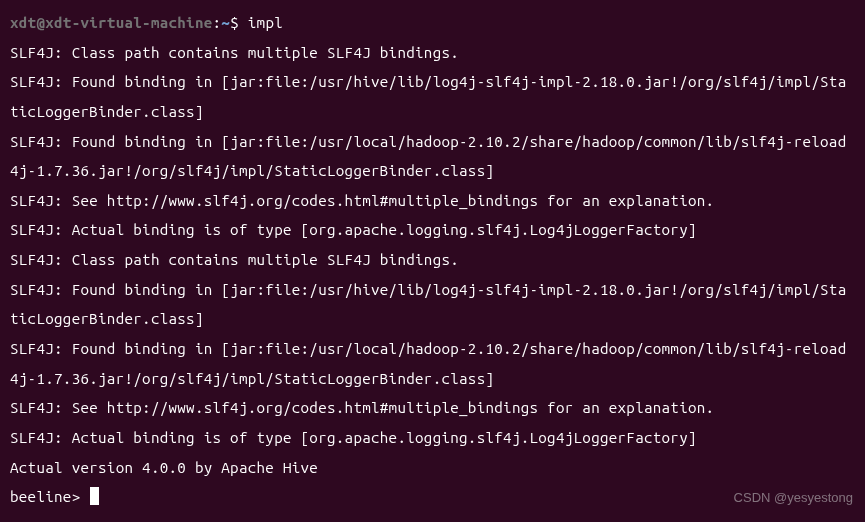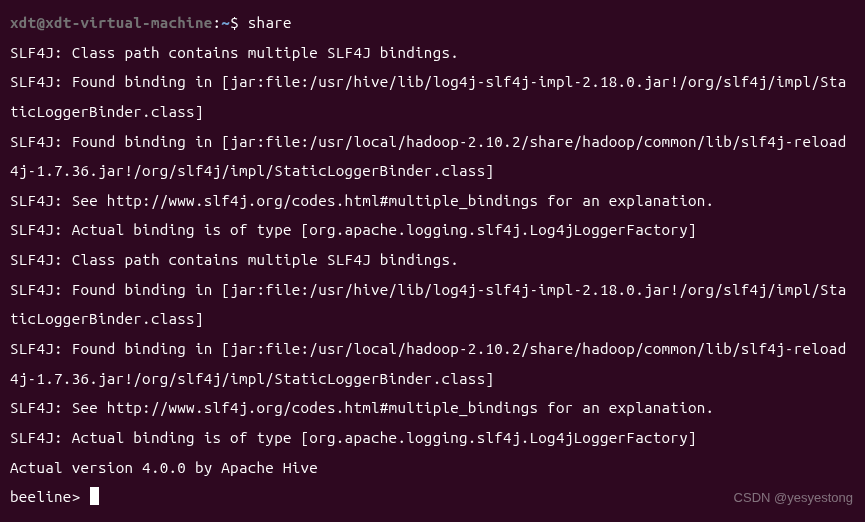--- a/index.html
+++ b/index.html
@@ -67,21 +67,21 @@
     }
     .terminal-content {
       width: 100%;
     }
   </style>
 </head>
 <body>
 
 <div class="terminal-content">
   <div>
-    <span class="prompt-user">xdt@xdt-virtual-machine</span><span class="prompt-colon">:</span><span class="prompt-path">~</span><span class="prompt-dollar">$</span> <span class="command">share</span>
+    <span class="prompt-user">xdt@xdt-virtual-machine</span><span class="prompt-colon">:</span><span class="prompt-path">~</span><span class="prompt-dollar">$</span> <span class="command">impl</span>
   </div>
   <div class="output-line">SLF4J: Class path contains multiple SLF4J bindings.</div>
   <div class="output-line">SLF4J: Found binding in [jar:file:/usr/hive/lib/log4j-slf4j-impl-2.18.0.jar!/org/slf4j/impl/StaticLoggerBinder.class]</div>
   <div class="output-line">SLF4J: Found binding in [jar:file:/usr/local/hadoop-2.10.2/share/hadoop/common/lib/slf4j-reload4j-1.7.36.jar!/org/slf4j/impl/StaticLoggerBinder.class]</div>
   <div class="output-line">SLF4J: See http://www.slf4j.org/codes.html#multiple_bindings for an explanation.</div>
   <div class="output-line">SLF4J: Actual binding is of type [org.apache.logging.slf4j.Log4jLoggerFactory]</div>
   <div class="output-line">SLF4J: Class path contains multiple SLF4J bindings.</div>
   <div class="output-line">SLF4J: Found binding in [jar:file:/usr/hive/lib/log4j-slf4j-impl-2.18.0.jar!/org/slf4j/impl/StaticLoggerBinder.class]</div>
   <div class="output-line">SLF4J: Found binding in [jar:file:/usr/local/hadoop-2.10.2/share/hadoop/common/lib/slf4j-reload4j-1.7.36.jar!/org/slf4j/impl/StaticLoggerBinder.class]</div>
   <div class="output-line">SLF4J: See http://www.slf4j.org/codes.html#multiple_bindings for an explanation.</div>

